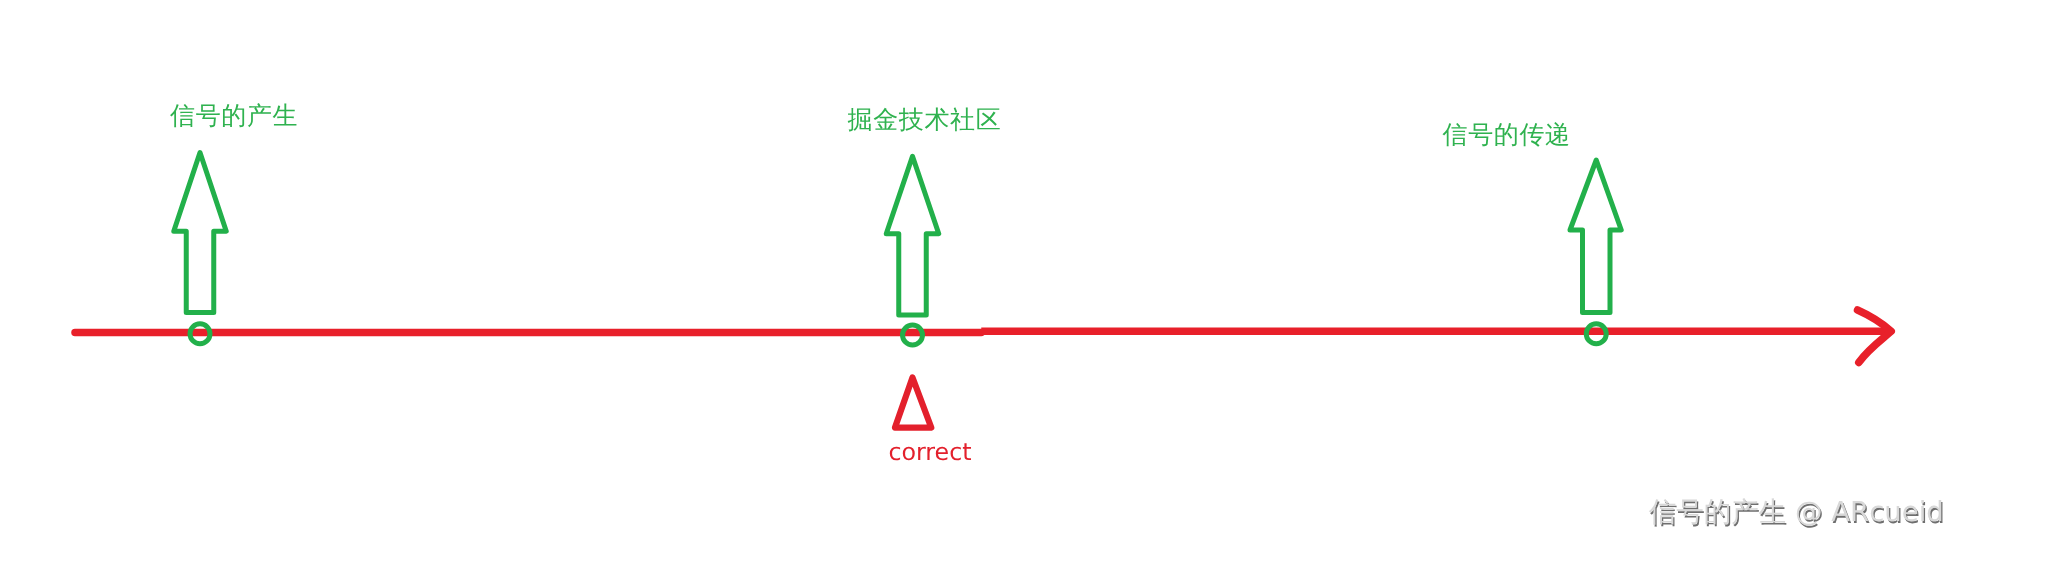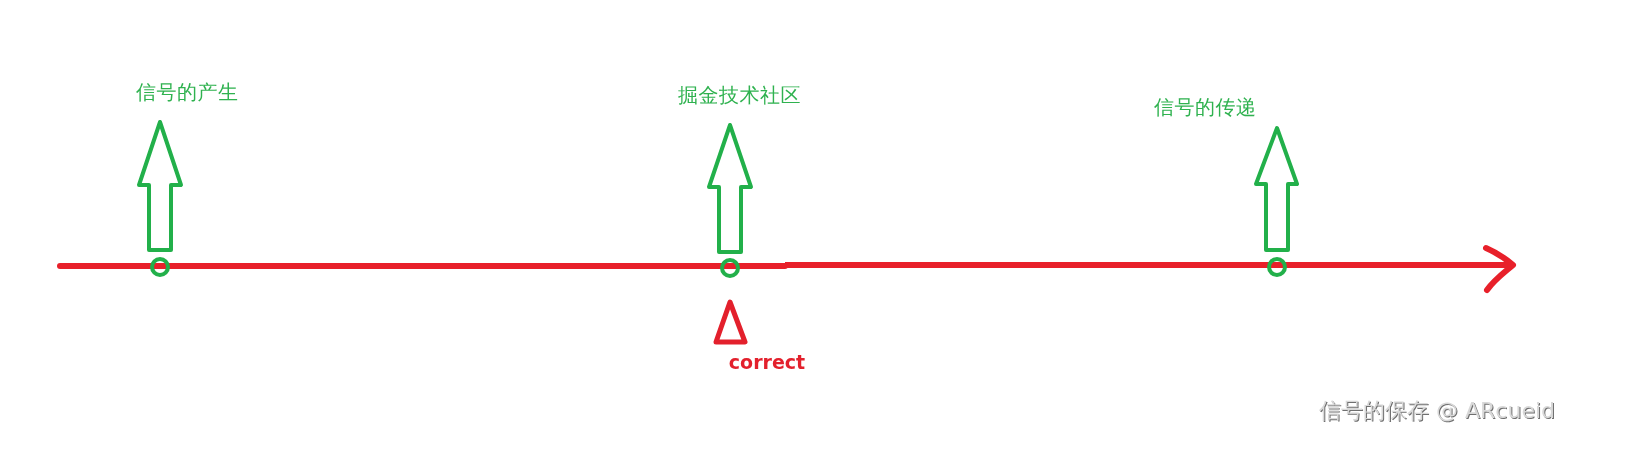--- a/index.html
+++ b/index.html
@@ -74,15 +74,15 @@
     <circle cx="1277" cy="267" r="8" fill="none" stroke="#22b04a" stroke-width="4"></circle>
   </g>
 
   <polygon points="730,302 745,342 716,342" fill="#ffffff" stroke="#e3202c" stroke-width="5" stroke-linejoin="round"></polygon>
 </svg>
 
 <div class="label" style="left:107px; top:82px;margin-left:29px;">信号的产生</div>
 <div class="label" style="left:678px; top:85px;">掘金技术社区</div>
 <div class="label" style="left:1154px; top:97px;">信号的传递</div>
 
-<div class="correct-label" style="left:767px; top:353px;font-weight:bold;">correct</div>
+<div class="correct-label" style="left:744px; top:353px;">correct</div>
 
-<div class="watermark">信号的保存 @ ARcueid</div>
+<div class="watermark">信号的产生 @ ARcueid</div>
 
 </body></html>

